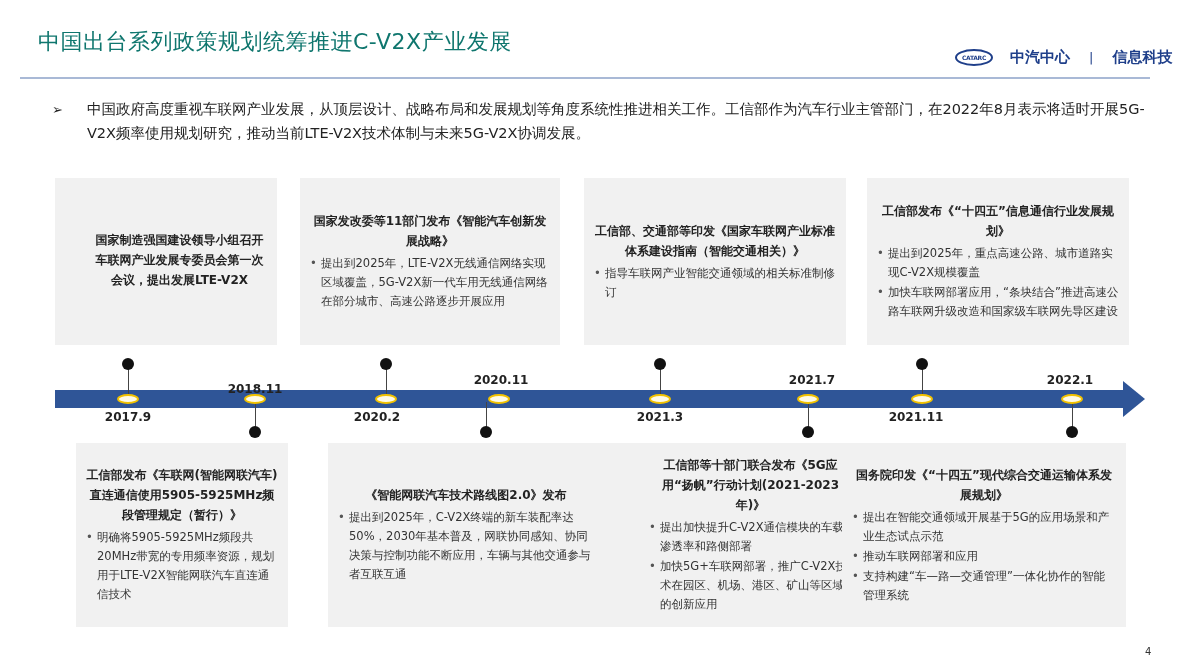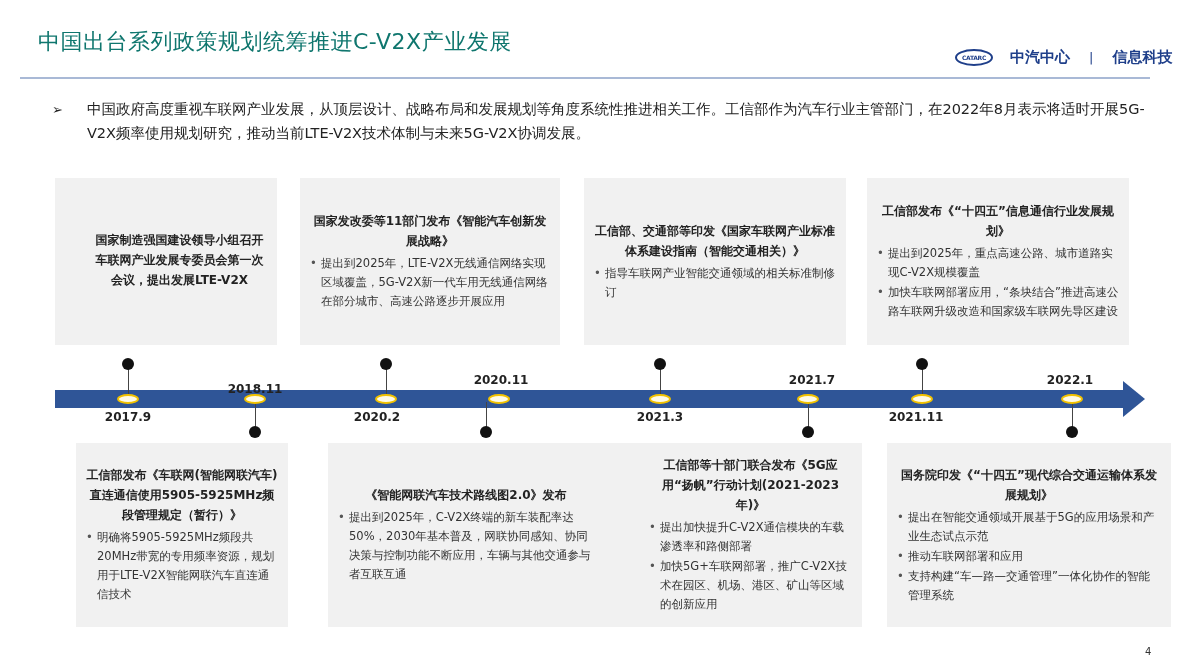--- a/index.html
+++ b/index.html
@@ -123,21 +123,21 @@
 </div>
 
 <div class="card" style="left:604px; top:443px; width:258px; height:184px;padding-left:45px;">
   <div class="card-title">工信部等十部门联合发布《5G应用“扬帆”行动计划(2021-2023年)》</div>
   <ul class="card-list">
     <li>提出加快提升C-V2X通信模块的车载渗透率和路侧部署</li>
     <li>加快5G+车联网部署，推广C-V2X技术在园区、机场、港区、矿山等区域的创新应用</li>
   </ul>
 </div>
 
-<div class="card" style="left:887px; top:443px; width:284px; height:184px;">
+<div class="card" style="left:842px; top:443px; width:284px; height:184px;">
   <div class="card-title">国务院印发《“十四五”现代综合交通运输体系发展规划》</div>
   <ul class="card-list">
     <li>提出在智能交通领域开展基于5G的应用场景和产业生态试点示范</li>
     <li>推动车联网部署和应用</li>
     <li>支持构建“车—路—交通管理”一体化协作的智能管理系统</li>
   </ul>
 </div>
 
 <div class="timeline"></div>
 <div class="timeline-arrow"></div>

